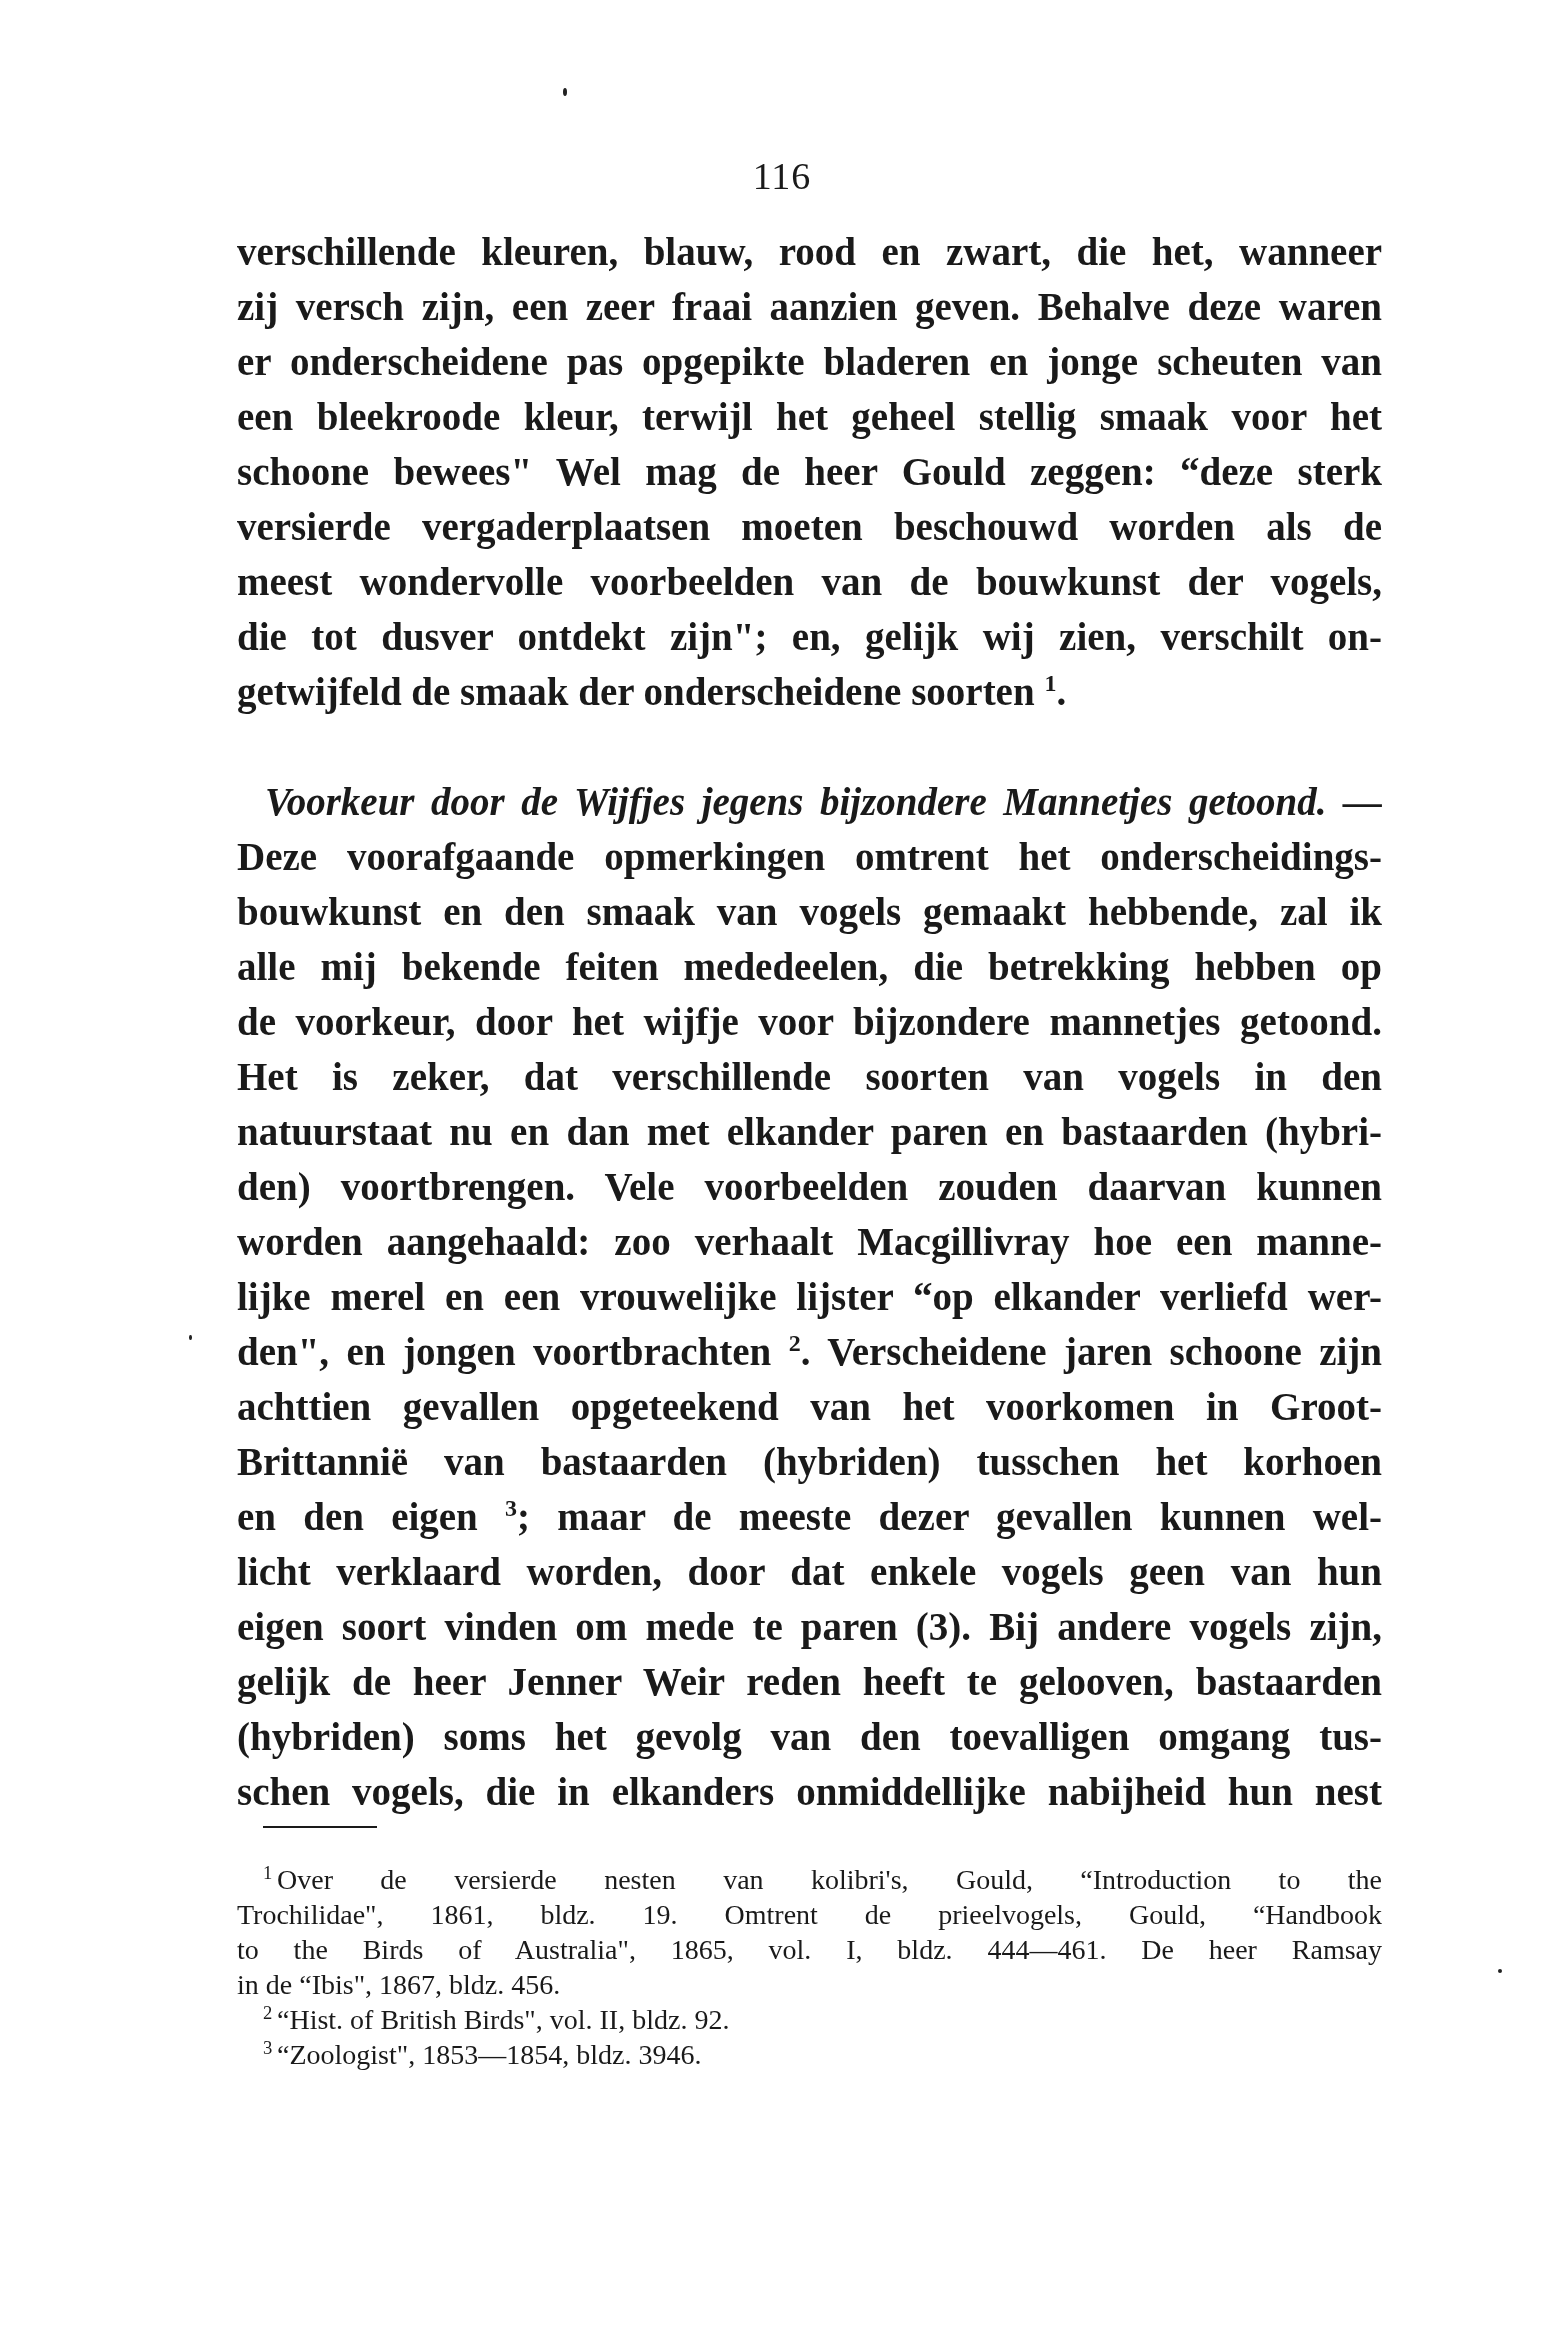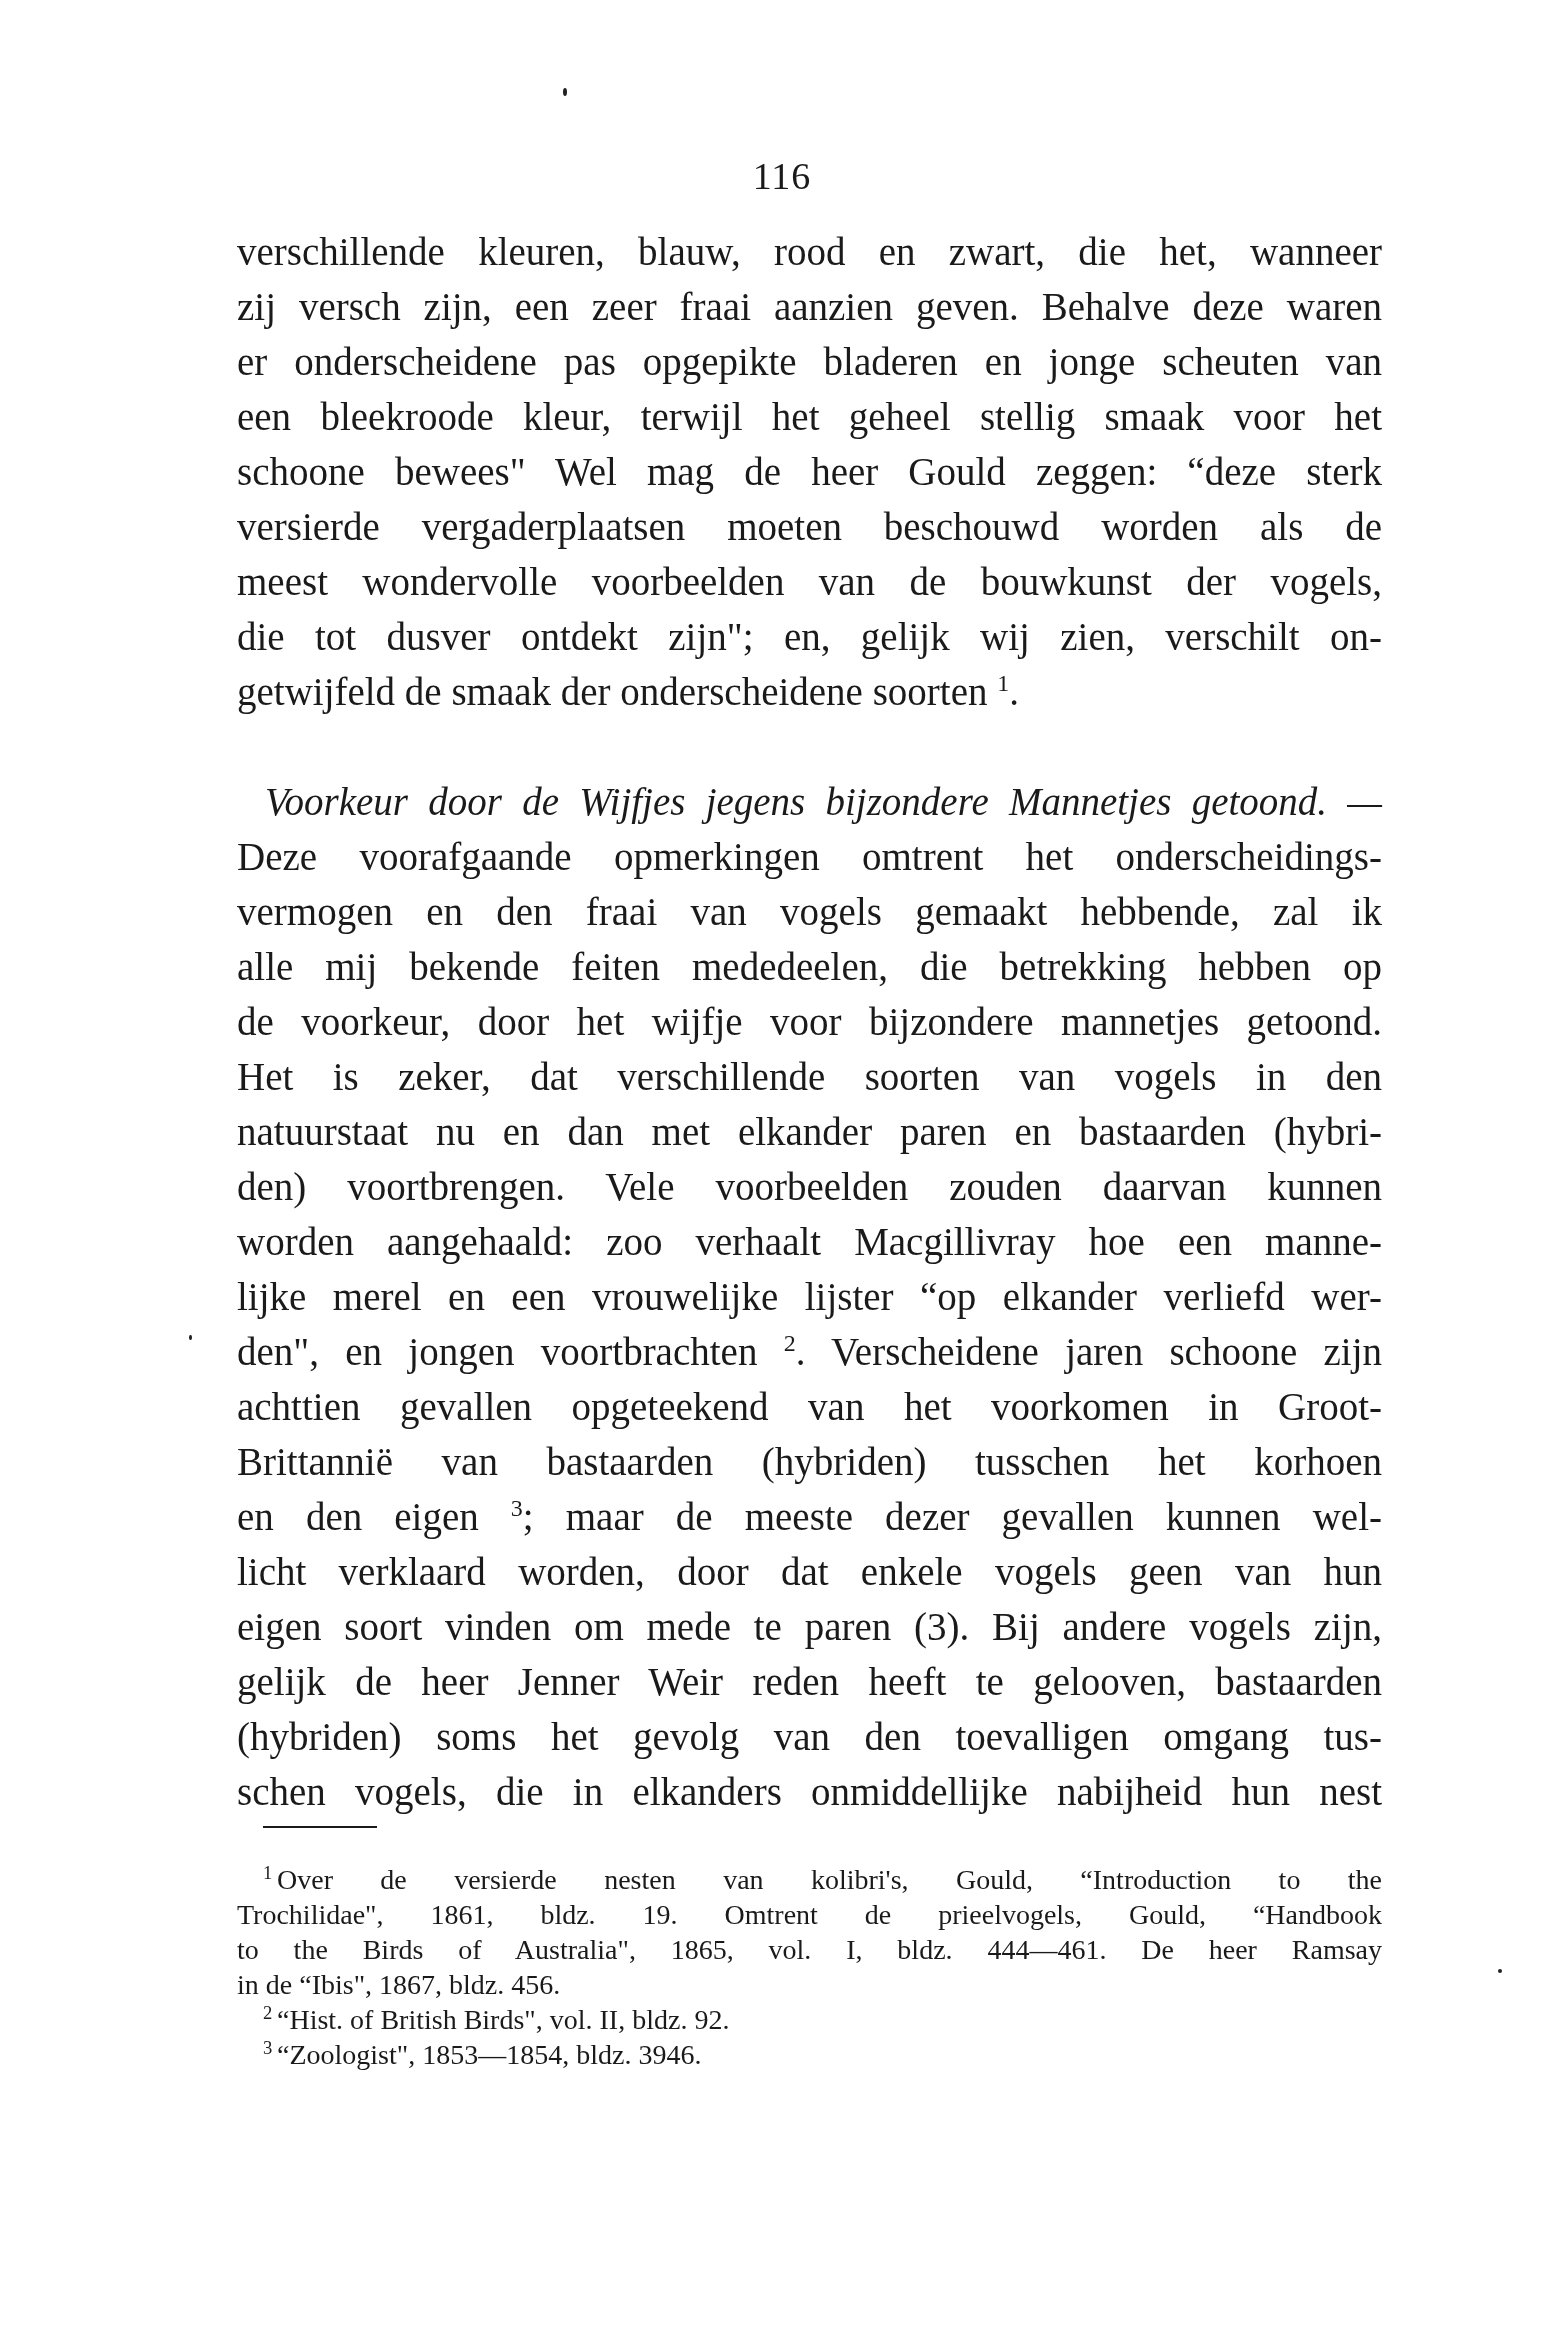--- a/index.html
+++ b/index.html
@@ -10,21 +10,21 @@
     position: absolute; top: 154px; left: 0; width: 1564px; text-align: center;
     font-family: Liberation Serif, serif; font-size: 38px; letter-spacing: 0.9px;
   }
   .body-text {
     position: absolute; left: 237px; width: 1145px;
     font-family: "Liberation Serif", "DejaVu Serif", serif;
     font-size: 39px; line-height: 55px;
   }
   .line {
     display: block; height: 55px; white-space: nowrap;
-    text-align: justify; text-align-last: justify;
+    text-align: justify; text-align-last: justify; font-weight: bold;
   }
   .line.last { text-align-last: left; }
   .line.indent { padding-left: 28px; }
   .italic { font-style: italic; }
   sup.fn { font-size: 24px; line-height: 0; vertical-align: 14px; }
   .rule { position: absolute; left: 263px; top: 1826px; width: 114px; height: 2.3px; background: #1a1a1a; }
   .footnotes {
     position: absolute; left: 237px; width: 1145px; top: 1862px;
     font-family: Liberation Serif, serif;
     font-size: 28px; line-height: 35px;
@@ -51,21 +51,21 @@
     <span class="line">schoone bewees" Wel mag de heer Gould zeggen: “deze sterk</span>
     <span class="line">versierde vergaderplaatsen moeten beschouwd worden als de</span>
     <span class="line">meest wondervolle voorbeelden van de bouwkunst der vogels,</span>
     <span class="line">die tot dusver ontdekt zijn"; en, gelijk wij zien, verschilt on-</span>
     <span class="line last"><span>getwijfeld de smaak der onderscheidene soorten</span> <sup class="fn">1</sup><span>.</span></span>
 
     <span class="line"></span>
 
     <span class="line indent italic">Voorkeur door de Wijfjes jegens bijzondere Mannetjes getoond. —</span>
     <span class="line">Deze voorafgaande opmerkingen omtrent het onderscheidings-</span>
-    <span class="line">vermogen en den fraai van vogels gemaakt hebbende, zal ik</span>
+    <span class="line">bouwkunst en den smaak van vogels gemaakt hebbende, zal ik</span>
     <span class="line">alle mij bekende feiten mededeelen, die betrekking hebben op</span>
     <span class="line">de voorkeur, door het wijfje voor bijzondere mannetjes getoond.</span>
     <span class="line">Het is zeker, dat verschillende soorten van vogels in den</span>
     <span class="line">natuurstaat nu en dan met elkander paren en bastaarden (hybri-</span>
     <span class="line">den) voortbrengen. Vele voorbeelden zouden daarvan kunnen</span>
     <span class="line">worden aangehaald: zoo verhaalt Macgillivray hoe een manne-</span>
     <span class="line">lijke merel en een vrouwelijke lijster “op elkander verliefd wer-</span>
     <span class="line"><span>den", en jongen voortbrachten</span> <sup class="fn">2</sup><span>. Verscheidene jaren schoone zijn</span></span>
     <span class="line">achttien gevallen opgeteekend van het voorkomen in Groot-</span>
     <span class="line">Brittannië van bastaarden (hybriden) tusschen het korhoen</span>

